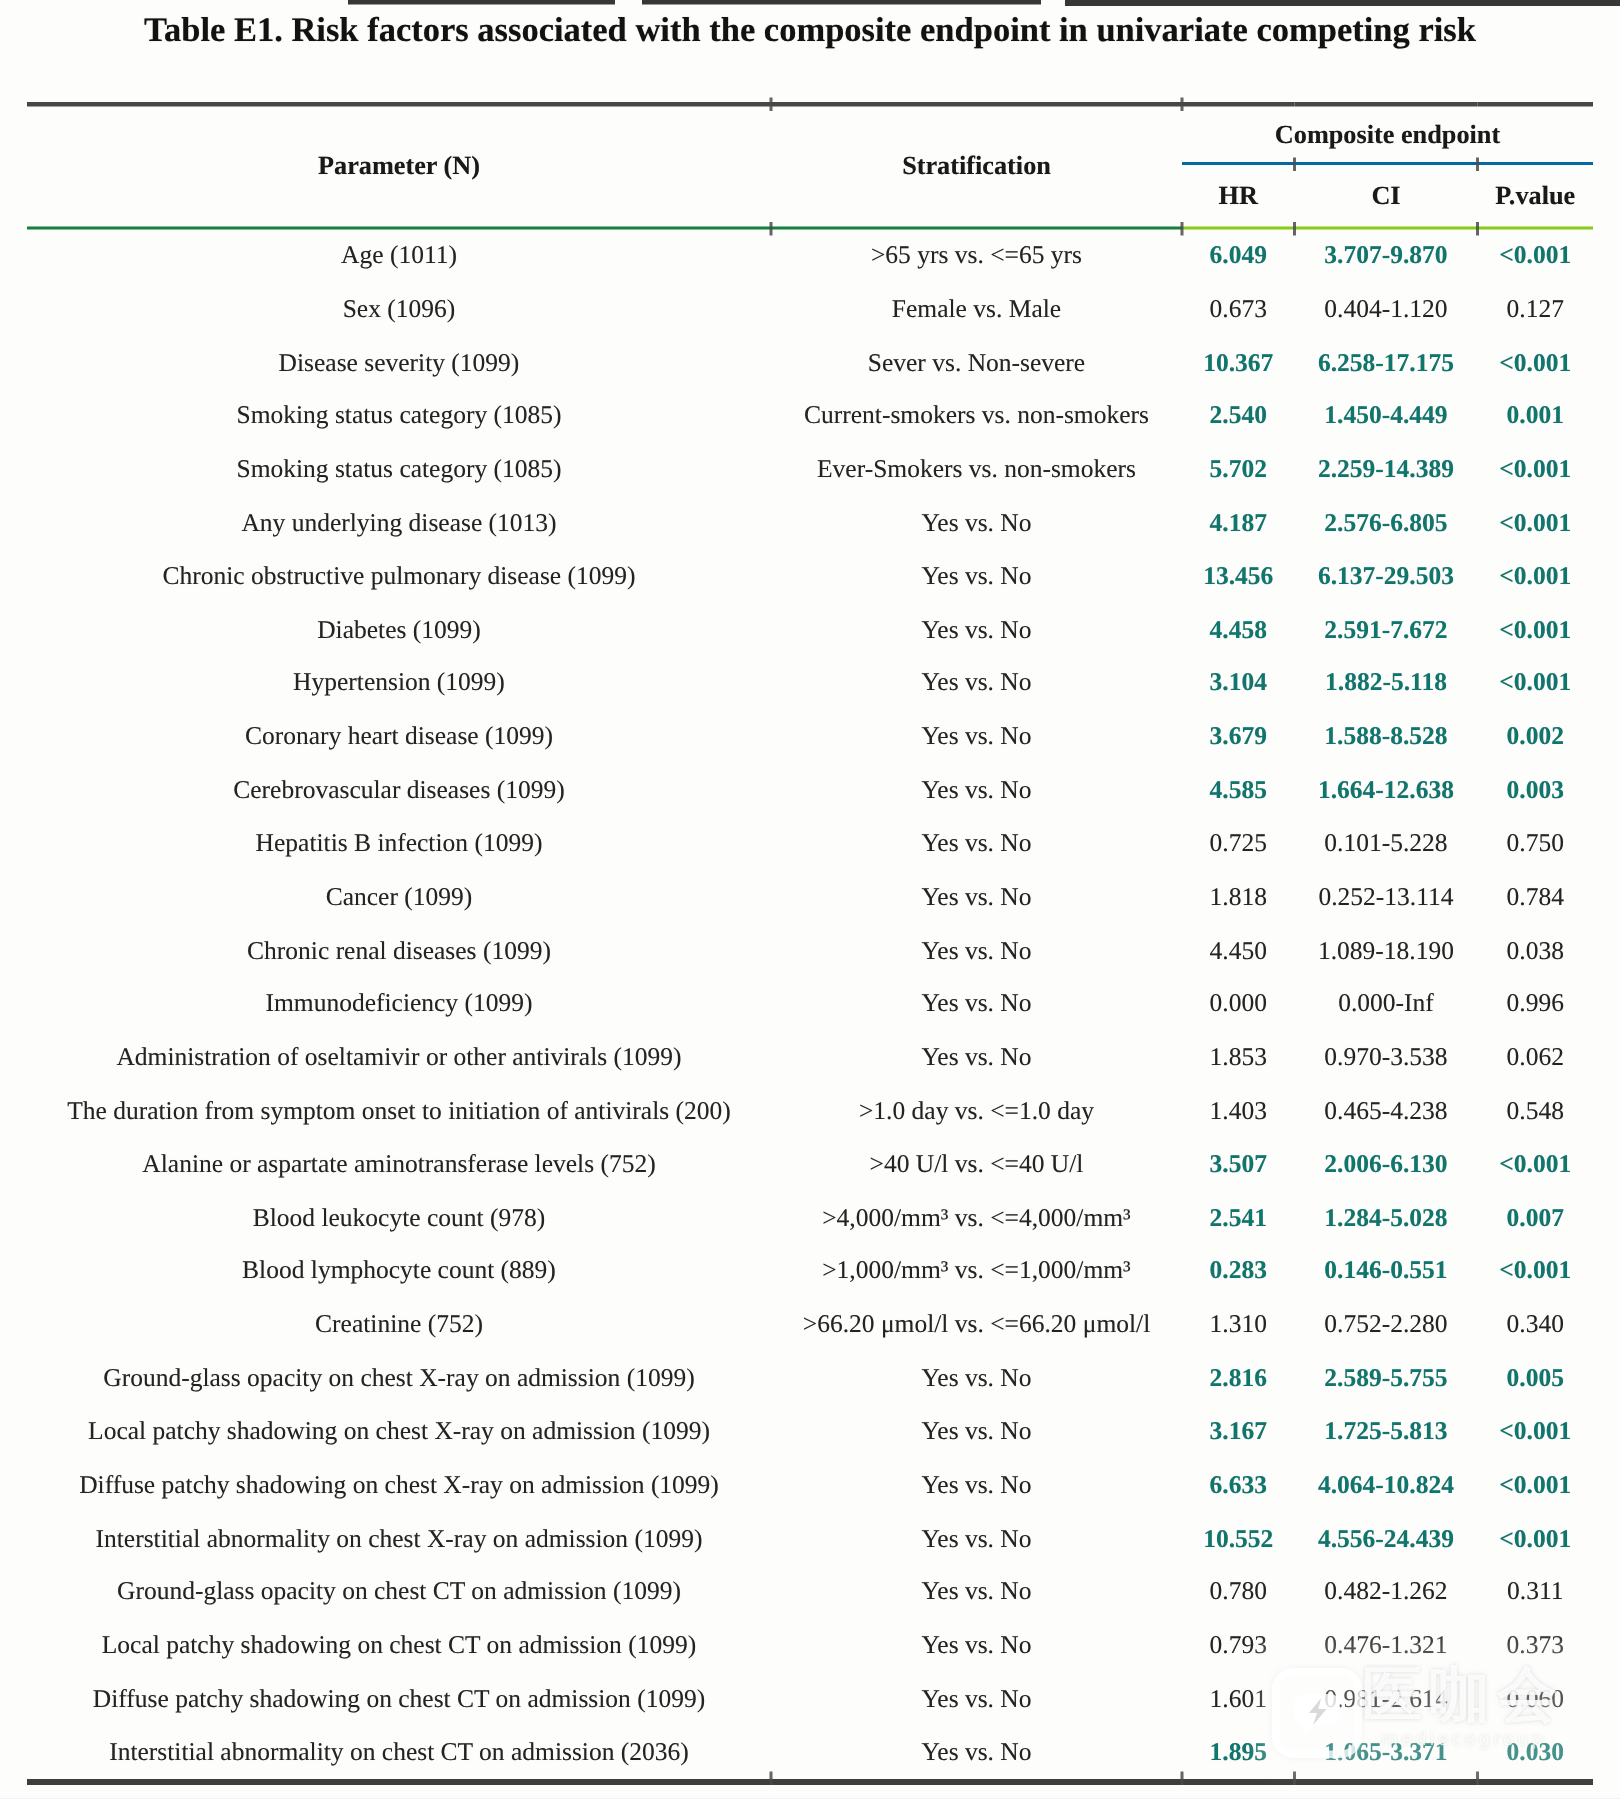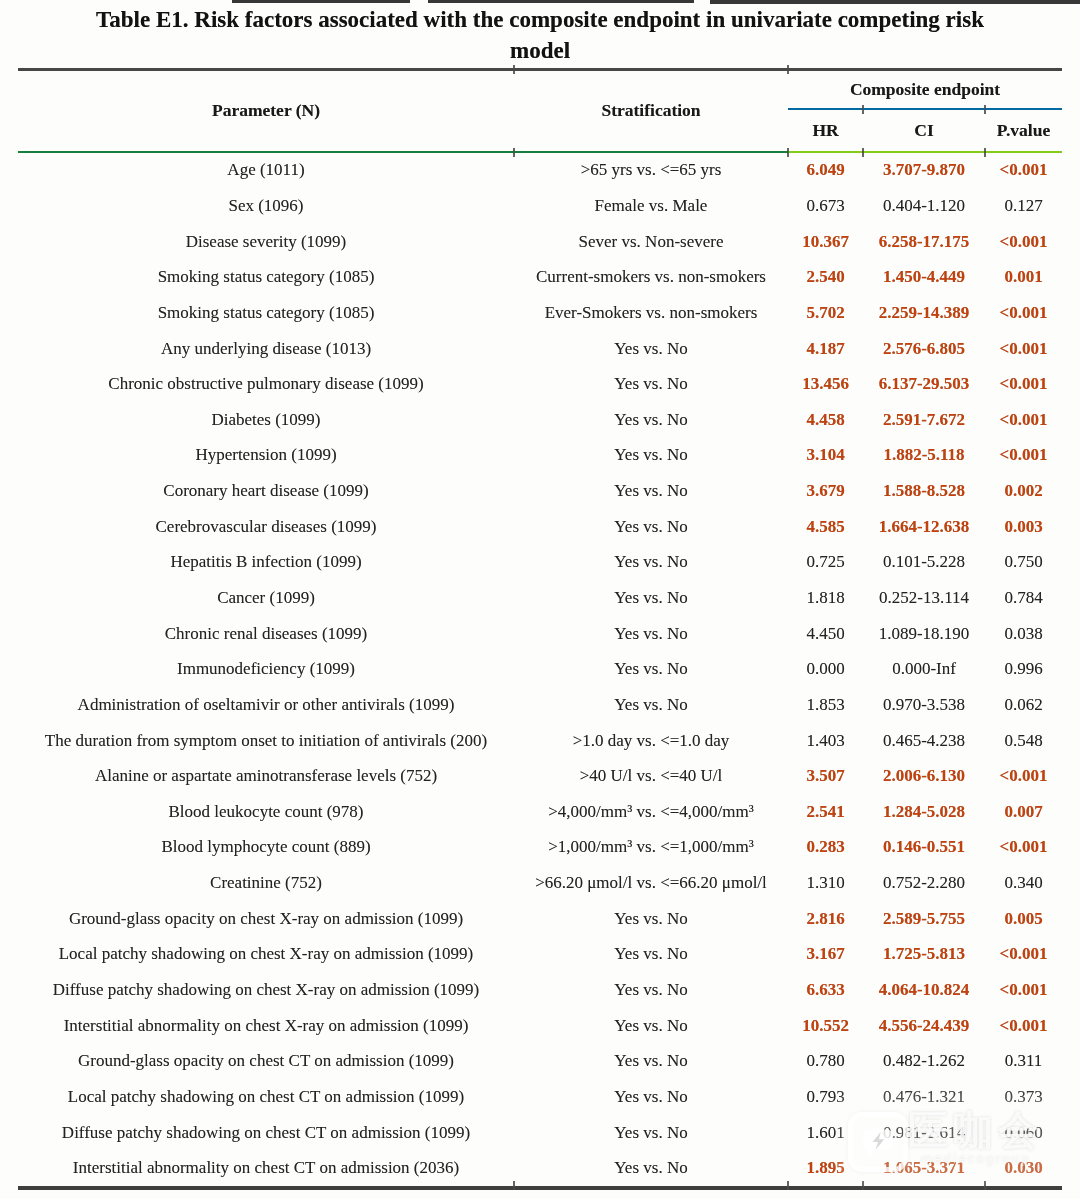--- a/index.html
+++ b/index.html
@@ -43,21 +43,21 @@
   tr.h1{height:39px;} tr.h2{height:43px;}
   th.span2{border-bottom:2px solid #15803d;}
   th.group{border-bottom:2px solid #0369a1;}
   tr.h2 th{border-bottom:2px solid #84cc16;}
 
   tbody td{
     height:35.65px;padding:0;text-align:center;vertical-align:middle;
     white-space:nowrap;color:#232323;
     text-shadow:0 0 .5px rgba(0,0,0,.28);
   }
-  tr.sig td.num{font-weight:700;color:#c2410c;}
+  tr.sig td.num{font-weight:700;color:#0f766e;}
 
   .tick{position:absolute;width:2px;height:9px;background:#4a4a4a;opacity:.85;}
 
   
   .wm-film{
     position:absolute;left:838px;top:1092px;width:242px;height:88px;
     background:rgba(255,255,255,.22);filter:blur(5px);border-radius:10px;
   }
   .watermark{
     position:absolute;left:848px;top:1108px;width:230px;
@@ -89,21 +89,20 @@
 <body>
 
 <div class="page">
 
   <div class="crop-seg seg-a"></div>
   <div class="crop-seg seg-b"></div>
   <div class="crop-seg seg-c"></div>
 
   <div class="doc-title">
     <div>Table E1. Risk factors associated with the composite endpoint in univariate competing risk</div>
-    <div>model</div>
   </div>
 
   <table class="riskTable">
     <colgroup>
       <col class="c0">
         <col class="c1">
         <col class="c2">
         <col class="c3">
         <col class="c4">
     </colgroup>

